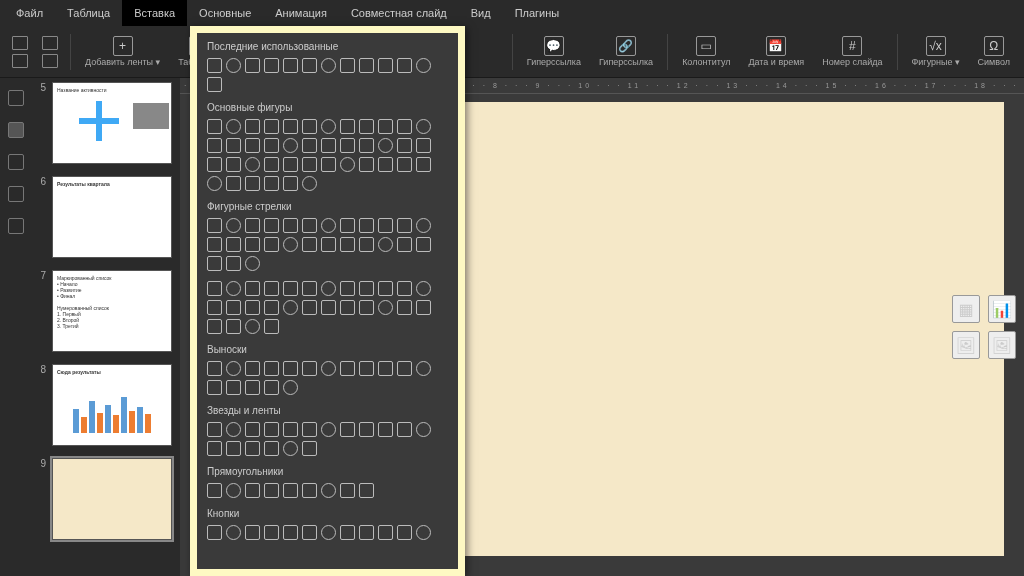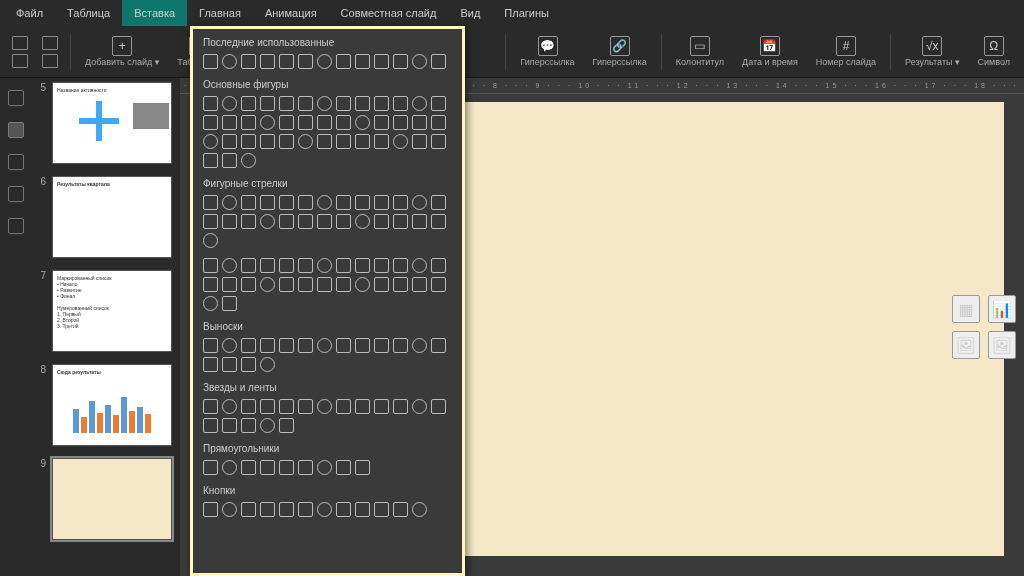--- a/index.html
+++ b/index.html
@@ -1,19 +1,19 @@
 <!DOCTYPE html>
 <html><head>
 <meta charset="utf-8">
 <style>
 *{margin:0;padding:0;box-sizing:border-box;font-family:Arial,sans-serif;-webkit-user-select:none;user-select:none}
 html,body{width:1024px;height:576px;overflow:hidden;background:#2a2a2a;color:#ccc}
 .menubar{height:26px;background:#2a2a2a;display:flex;align-items:center;padding:0 4px;font-size:11px}
 .menubar .mi{padding:0 12px;height:100%;display:flex;align-items:center;cursor:pointer;color:#ccc}
-.menubar .mi.active{background:#0f766e}
+.menubar .mi.active{background:#000000}
 .ribbon{height:52px;background:#2a2a2a;border-bottom:1px solid #1a1a1a;display:flex;align-items:center;padding:0 6px;gap:2px}
 .rgroup{display:flex;flex-direction:column;align-items:center;justify-content:center;padding:0 8px;height:100%;cursor:pointer}
 .rgroup .ricon{width:20px;height:20px;border:1px solid #999;border-radius:2px;margin-bottom:2px;display:flex;align-items:center;justify-content:center;font-size:12px;color:#ccc}
 .rgroup .rlabel{font-size:9px;color:#aaa;text-align:center;line-height:1.1}
 .sep{width:1px;height:36px;background:#444;margin:0 4px}
 .small-icons{display:flex;flex-direction:column;gap:4px;padding:0 6px}
 .si{width:16px;height:14px;border:1px solid #888;border-radius:1px}
 .workspace{display:flex;height:calc(576px - 26px - 52px);position:relative}
 .leftbar{width:32px;background:#2a2a2a;display:flex;flex-direction:column;align-items:center;gap:16px;padding-top:12px}
 .lb-icon{width:16px;height:16px;border:1px solid #777;border-radius:2px}
@@ -24,21 +24,21 @@
 .thumb{width:120px;height:82px;background:#fff;border:1px solid #555;position:relative;font-size:5px;color:#333;padding:4px;overflow:hidden}
 .thumb.sel{outline:2px solid #888}
 .thumb.cream{background:#f5e8c8}
 .canvas-area{flex:1;background:#3a3a3a;position:relative;overflow:hidden}
 .ruler-h{height:16px;background:#3a3a3a;border-bottom:1px solid #555;font-size:7px;color:#999;display:flex;align-items:center;padding-left:4px;white-space:nowrap;letter-spacing:3px}
 .slide{position:absolute;left:16px;top:24px;right:20px;bottom:20px;background:#f5e8c8}
 .rightbar{position:absolute;right:8px;top:50%;transform:translateY(-50%);display:flex;flex-direction:column;gap:8px}
 .rb-row{display:flex;gap:8px}
 .rb-icon{width:28px;height:28px;background:#eee;border:1px solid #999;border-radius:2px;display:flex;align-items:center;justify-content:center}
 
-.popup{position:absolute;left:190px;top:26px;width:275px;height:550px;background:#3a3a3a;border:3px solid #fef9c3;box-shadow:2px 2px 8px rgba(0,0,0,.5);padding:8px 10px;overflow-y:auto;z-index:100}
+.popup{position:absolute;left:190px;top:26px;width:275px;height:550px;background:#3a3a3a;border:7px solid #fef9c3;box-shadow:2px 2px 8px rgba(0,0,0,.5);padding:8px 10px;overflow-y:auto;z-index:100}
 .popup::-webkit-scrollbar{width:6px}
 .popup::-webkit-scrollbar-thumb{background:#666}
 .pcat{margin-bottom:10px}
 .pcat-title{font-size:10px;color:#ccc;margin-bottom:6px}
 .pgrid{display:flex;flex-wrap:wrap;gap:4px}
 .pshape{width:15px;height:15px;border:1px solid #bbb;border-radius:2px;cursor:pointer}
 .pshape.circ{border-radius:50%}
 
 .arrows-icon{position:absolute;left:26px;top:18px;width:40px;height:40px}
 .arrows-icon::before,.arrows-icon::after{content:'';position:absolute;background:#3fa9f5}
@@ -49,41 +49,41 @@
 .bar{width:6px;background:#5b9bd5}
 .bar.o{background:#ed7d31}
 </style>
 </head>
 <body>
 
 <div class="menubar">
   <div class="mi">Файл</div>
   <div class="mi">Таблица</div>
   <div class="mi active">Вставка</div>
-  <div class="mi">Главная</div>
+  <div class="mi">Основные</div>
   <div class="mi">Анимация</div>
   <div class="mi">Совместная слайд</div>
   <div class="mi">Вид</div>
   <div class="mi">Плагины</div>
 </div>
 
 <div class="ribbon">
   <div class="small-icons">
     <div class="si"></div>
     <div class="si"></div>
   </div>
   <div class="small-icons">
     <div class="si"></div>
     <div class="si"></div>
   </div>
   <div class="sep"></div>
   <div class="rgroup">
     <div class="ricon">+</div>
     <div class="rlabel">Добавить
-слайд ▾</div>
+ленты ▾</div>
   </div>
   <div class="rgroup">
     <div class="ricon">▦</div>
     <div class="rlabel">Таблица
 ▾</div>
   </div>
   <div class="sep"></div>
   <div style="flex:1"></div>
   <div class="sep"></div>
   <div class="rgroup">
@@ -105,21 +105,21 @@
 время</div>
   </div>
   <div class="rgroup">
     <div class="ricon">#</div>
     <div class="rlabel">Номер
 слайда</div>
   </div>
   <div class="sep"></div>
   <div class="rgroup">
     <div class="ricon">√x</div>
-    <div class="rlabel">Результаты
+    <div class="rlabel">Фигурные
 ▾</div>
   </div>
   <div class="rgroup">
     <div class="ricon">Ω</div>
     <div class="rlabel">Символ</div>
   </div>
 </div>
 
 <div class="workspace">
   <div class="leftbar">

